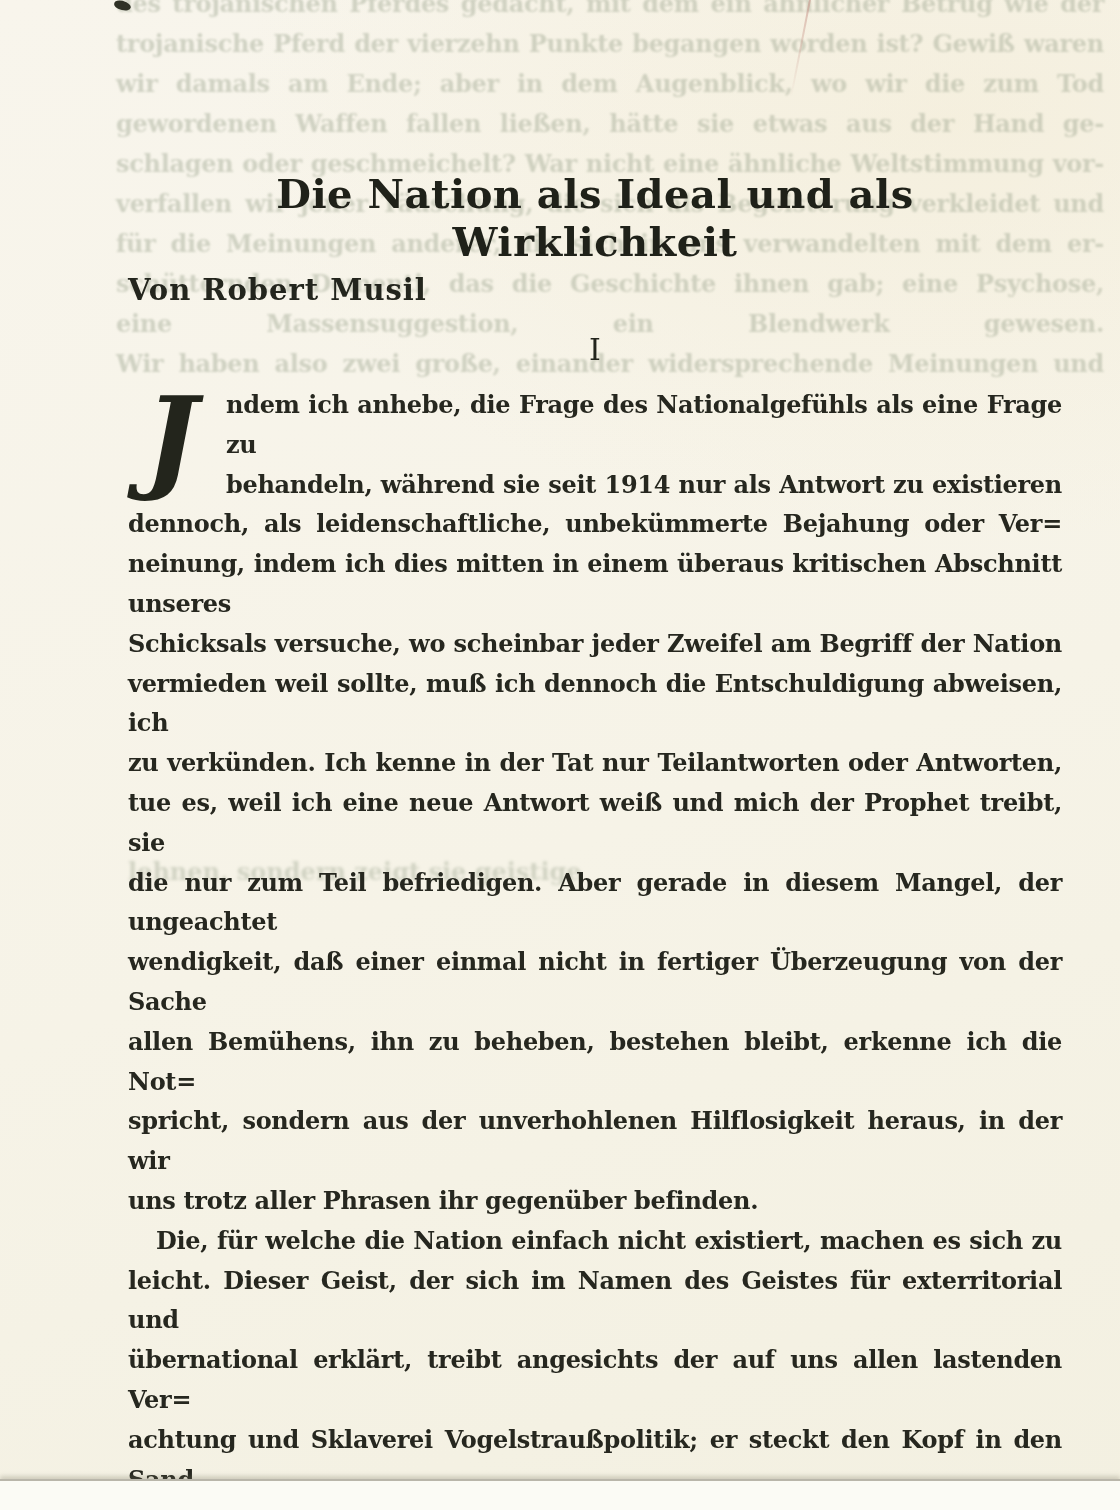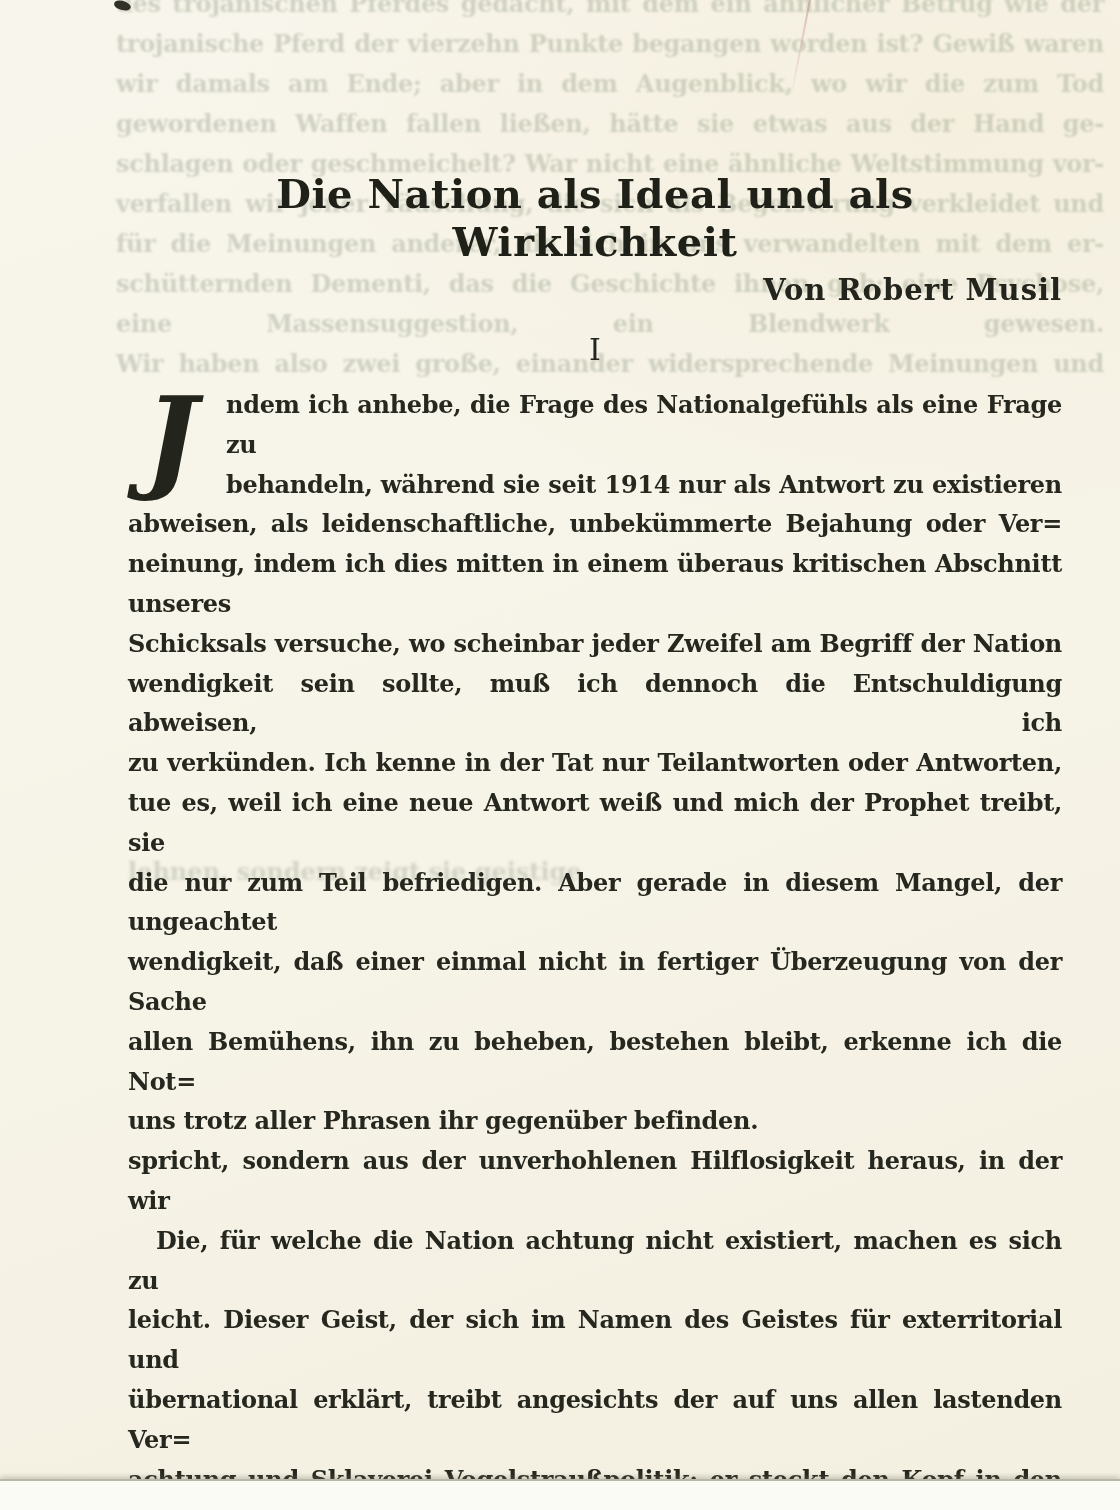--- a/index.html
+++ b/index.html
@@ -39,21 +39,21 @@
     box-shadow:0 -3px 4px rgba(120,115,95,.28);
   }
   
   .content{ position:absolute; left:128px; right:58px; top:0; z-index:2; }
   .doc-title{
     margin:170px 0 0 0; text-align:center;
     font-size:40px; line-height:48px; font-weight:bold; color:#1f2119;
     letter-spacing:.5px;
   }
   .doc-byline{
-    margin-top:8px; text-align:right;
+    margin-top:8px; text-align:left;
     font-size:29px; line-height:33px; font-weight:bold; letter-spacing:1px; color:#23251d;
   }
   .section-numeral{ text-align:center; font-size:30px; line-height:34px; font-weight:500; color:#23251d; }
   .numeral-1{ margin-top:26px; }
   .numeral-2{ margin-top:20px; margin-bottom:16px; }
   .para{ font-size:24px; font-weight:bold; letter-spacing:-.3px; }
   .para-1{ margin-top:18px; }
   .line{ line-height:39.8px; text-align:justify; text-align-last:justify; white-space:normal; }
   .line.end{ text-align-last:left; }
   .line.indent{ text-indent:28px; }
@@ -91,36 +91,36 @@
     <h1 class="doc-title">Die Nation als Ideal und als Wirklichkeit</h1>
 
     <div class="doc-byline">Von Robert Musil</div>
 
     <div class="section-numeral numeral-1">I</div>
 
     <div class="para para-1">
       <div class="dropcap">J</div>
     <div class="line">ndem ich anhebe, die Frage des Nationalgefühls als eine Frage zu</div>
         <div class="line">behandeln, während sie seit 1914 nur als Antwort zu existieren</div>
-        <div class="line">abweisen, als leidenschaftliche, unbekümmerte Bejahung oder Ver=</div>
+        <div class="line">dennoch, als leidenschaftliche, unbekümmerte Bejahung oder Ver=</div>
         <div class="line">neinung, indem ich dies mitten in einem überaus kritischen Abschnitt unseres</div>
         <div class="line">Schicksals versuche, wo scheinbar jeder Zweifel am Begriff der Nation</div>
-        <div class="line">wendigkeit sein sollte, muß ich dennoch die Entschuldigung abweisen, ich</div>
+        <div class="line">vermieden weil sollte, muß ich dennoch die Entschuldigung abweisen, ich</div>
         <div class="line">zu verkünden. Ich kenne in der Tat nur Teilantworten oder Antworten,</div>
         <div class="line">tue es, weil ich eine neue Antwort weiß und mich der Prophet treibt, sie</div>
         <div class="line">die nur zum Teil befriedigen. Aber gerade in diesem Mangel, der ungeachtet</div>
         <div class="line">wendigkeit, daß einer einmal nicht in fertiger Überzeugung von der Sache</div>
         <div class="line">allen Bemühens, ihn zu beheben, bestehen bleibt, erkenne ich die Not=</div>
+        <div class="line">spricht, sondern aus der unverhohlenen Hilflosigkeit heraus, in der wir</div>
         <div class="line end">uns trotz aller Phrasen ihr gegenüber befinden.</div>
-        <div class="line">spricht, sondern aus der unverhohlenen Hilflosigkeit heraus, in der wir</div>
       </div>
 
 
     <div class="para">
-        <div class="line indent">Die, für welche die Nation achtung nicht existiert, machen es sich zu</div>
+        <div class="line indent">Die, für welche die Nation einfach nicht existiert, machen es sich zu</div>
         <div class="line">leicht. Dieser Geist, der sich im Namen des Geistes für exterritorial und</div>
         <div class="line">übernational erklärt, treibt angesichts der auf uns allen lastenden Ver=</div>
         <div class="line">achtung und Sklaverei Vogelstraußpolitik; er steckt den Kopf in den Sand,</div>
       </div>
 
   </div>
 
   <div class="page-edge-strip"></div>
 
 </div>

